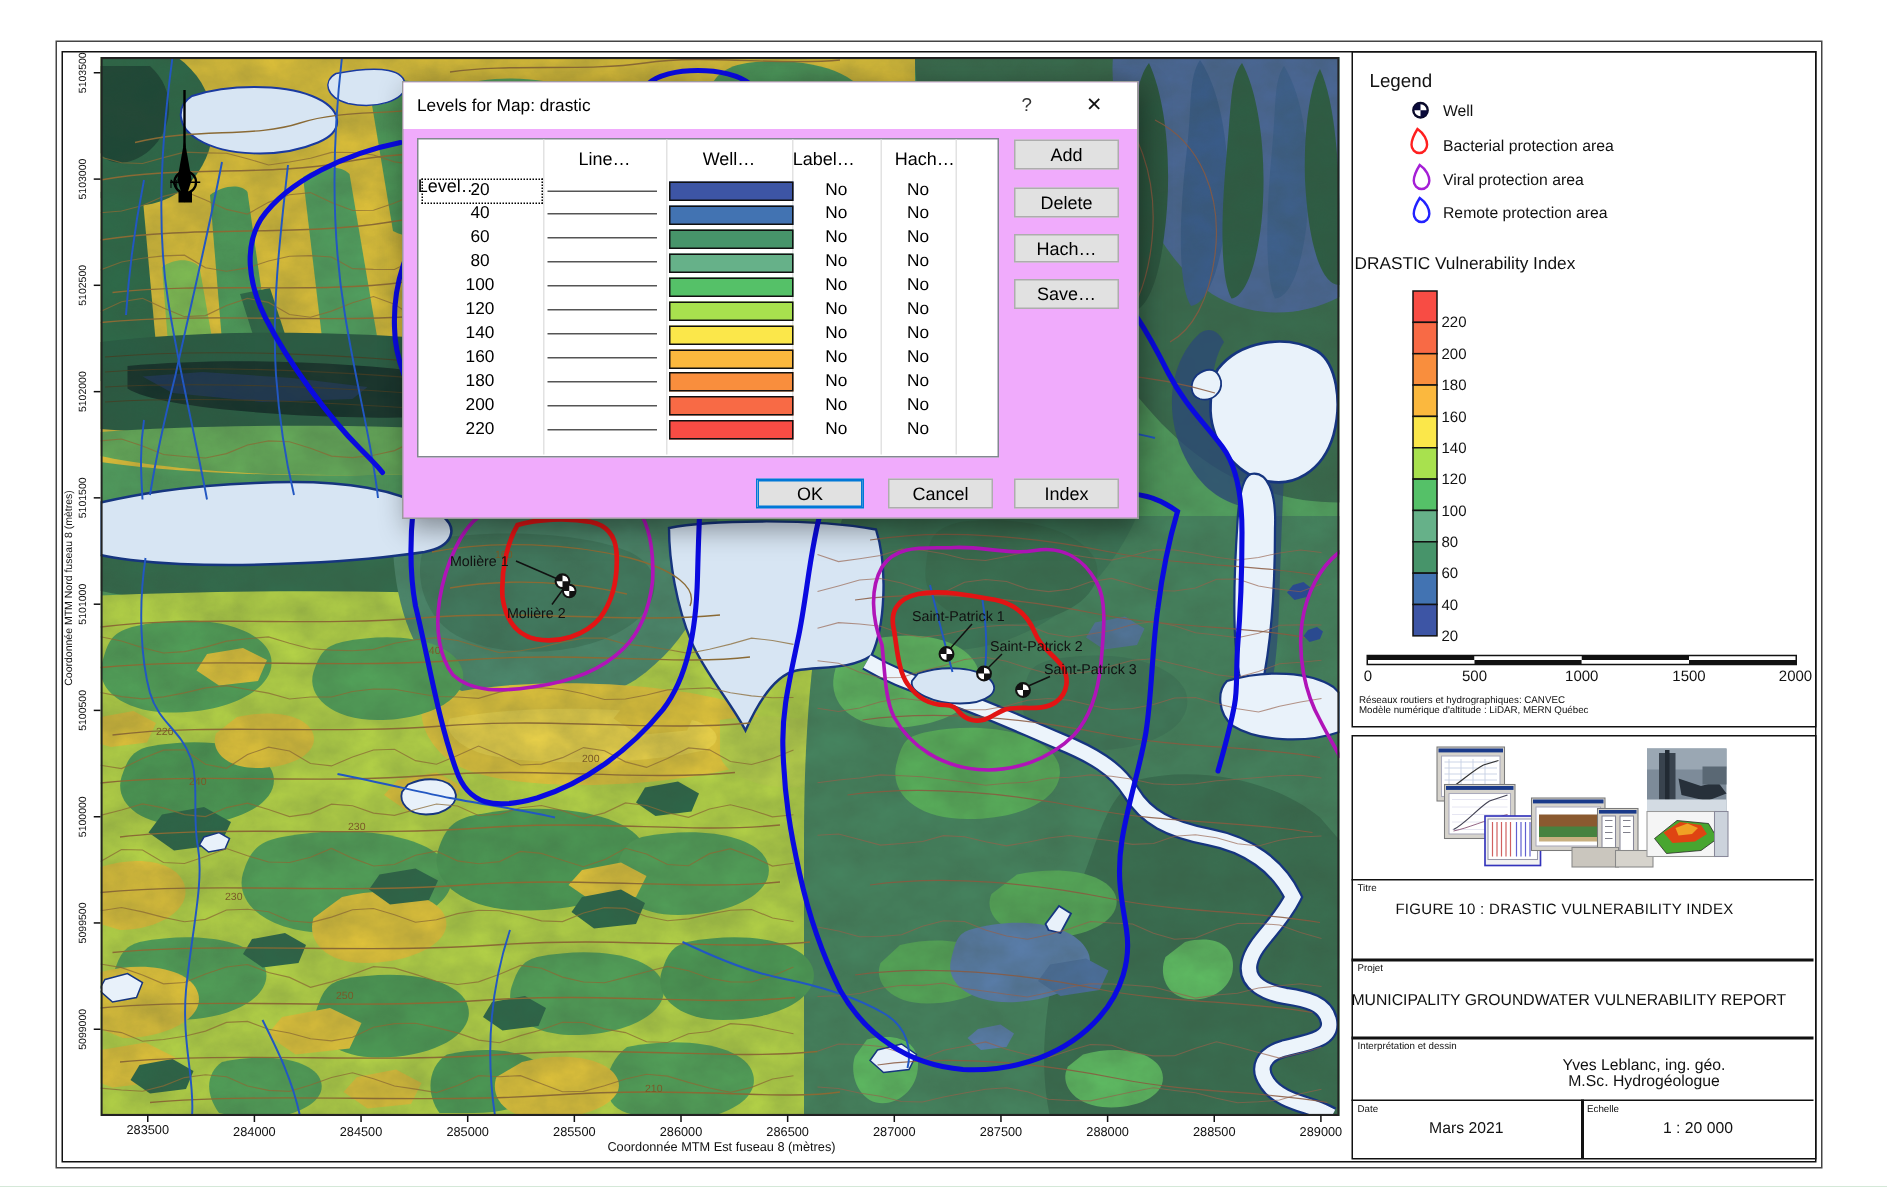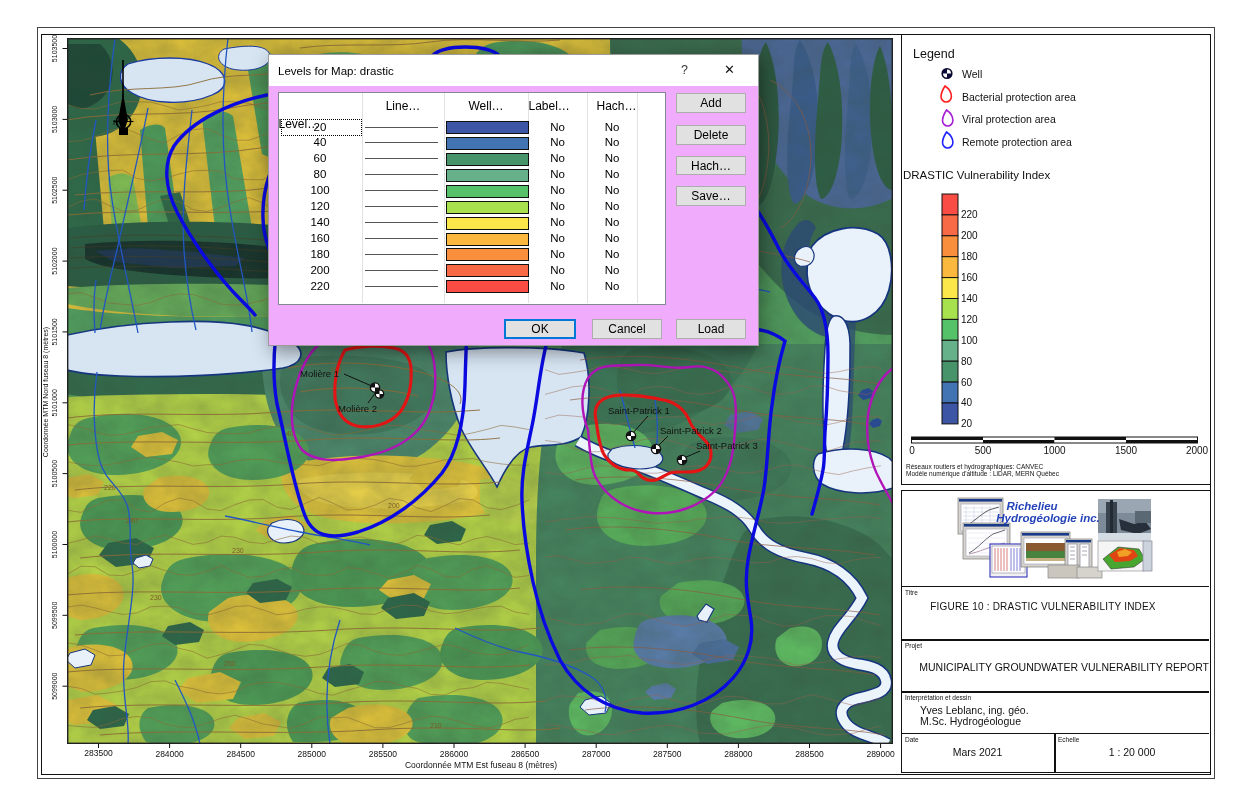--- a/index.html
+++ b/index.html
@@ -441,22 +441,22 @@
 <div class="hl" style="left:901px;top:639px;width:308px;height:1.6px"></div>
 <div class="hl" style="left:901px;top:691px;width:308px;height:1.6px"></div>
 <div class="hl" style="left:901px;top:732.5px;width:308px;height:1.6px"></div>
 <div class="vl" style="left:1054px;top:732.5px;width:1.6px;height:39px"></div>
 <div class="abs lab6" style="left:905px;top:588.5px">Titre</div>
 <div class="abs lab6" style="left:905px;top:642px">Projet</div>
 <div class="abs lab6" style="left:905px;top:694px">Interprétation et dessin</div>
 <div class="abs lab6" style="left:905px;top:735.5px">Date</div>
 <div class="abs lab6" style="left:1058px;top:735.5px">Echelle</div>
 <div class="abs" style="left:901px;top:601px;width:284px;text-align:center;font-size:10px;color:#111;letter-spacing:0.2px">FIGURE 10 : DRASTIC VULNERABILITY INDEX</div>
-<div class="abs" style="left:901px;top:661px;width:308px;text-align:right;font-size:10.5px;color:#111;white-space:nowrap">MUNICIPALITY GROUNDWATER VULNERABILITY REPORT</div>
-<div class="abs" style="left:920px;top:704.5px;width:308px;text-align:left;font-size:10.5px;color:#111;line-height:11px">Yves Leblanc, ing. géo.<br>M.Sc. Hydrogéologue</div>
+<div class="abs" style="left:901px;top:661px;width:308px;text-align:left;font-size:10.5px;color:#111;white-space:nowrap">MUNICIPALITY GROUNDWATER VULNERABILITY REPORT</div>
+<div class="abs" style="left:942px;top:704.5px;width:308px;text-align:center;font-size:10.5px;color:#111;line-height:11px">Yves Leblanc, ing. géo.<br>M.Sc. Hydrogéologue</div>
 <div class="abs" style="left:901px;top:746px;width:153px;text-align:center;font-size:10.5px;color:#111">Mars 2021</div>
 <div class="abs" style="left:1055px;top:746px;width:154px;text-align:center;font-size:10.5px;color:#111">1 : 20 000</div>
 
 <div class="abs" style="left:957px;top:497px;width:196px;height:86px">
 <svg width="196" height="86" xmlns="http://www.w3.org/2000/svg">
 <g stroke-width="0.7">
 
 <rect x="1" y="1" width="45" height="36" fill="#d6d3cc" stroke="#7a7a7a"></rect>
 <rect x="2" y="2" width="43" height="2.6" fill="#1a3a8a"></rect>
 <rect x="4" y="7" width="39" height="27" fill="#fff" stroke="#aab"></rect>
@@ -501,21 +501,20 @@
 <path d="M141,36 h53 v8 h-53 Z" fill="#d3dbe3"></path>
 
 <rect x="141" y="44" width="46" height="30" fill="#f5f5f5" stroke="#999"></rect>
 <path d="M146,62 l15,-12 21,2 6,10 -11,8 -23,2 Z" fill="#48a630" stroke="#222" stroke-width="0.5"></path>
 <path d="M152,58 l11,-7 14,2 4,6 -8,5 -15,1 Z" fill="#df4412"></path>
 <path d="M160,55 l8,-3 7,3 -4,4 -9,1 Z" fill="#f0a024"></path>
 <rect x="186" y="44" width="9" height="30" fill="#ccd3dc" stroke="#889"></rect>
 </g>
 </svg>
 </div>
-<div class="abs" style="left:947px;top:500px;width:200px;text-align:center;font-size:11.5px;font-weight:bold;font-style:italic;color:#2443b8;line-height:12px"><span style="margin-right:30px">Richelieu</span><br><span style="margin-left:2px">Hydrogéologie inc.</span></div>
 
 <div class="abs" style="left:268px;top:54px;width:489px;height:290px;background:#f0abfc;border:1px solid #9b9b9b;box-shadow:3px 6px 18px rgba(0,0,0,0.42)">
   <div class="abs" style="left:0;top:0;width:100%;height:31px;background:#fff"></div>
   <div class="abs" style="left:9px;top:10px;font-size:11.5px;color:#000">Levels for Map: drastic</div>
   <div class="abs" style="left:412px;top:8px;font-size:12.5px;color:#333">?</div>
   <div class="abs" style="left:455px;top:7px;font-size:13px;color:#111">✕</div>
 
   <div class="abs" style="left:8.5px;top:37px;width:386px;height:211px;background:#fff;border:1px solid #828790">
 
     <div class="abs" style="left:83px;top:0;width:1px;height:210px;background:#e2e2e2"></div>
@@ -588,15 +587,15 @@
     <div class="abs" style="left:309px;top:186.8px;width:49px;text-align:center;font-size:11.5px;color:#000">No</div>
   </div>
 
   <div class="abs btn" style="left:407px;top:38px">Add</div>
   <div class="abs btn" style="left:407px;top:70px">Delete</div>
   <div class="abs btn" style="left:407px;top:100.5px">Hach…</div>
   <div class="abs btn" style="left:407px;top:131px">Save…</div>
 
   <div class="abs btn" style="left:235px;top:264px;width:72px;border:1px solid #0078d7;box-shadow:inset 0 0 0 1px #0078d7">OK</div>
   <div class="abs btn" style="left:323px;top:264px">Cancel</div>
-  <div class="abs btn" style="left:407px;top:264px">Load</div>
+  <div class="abs btn" style="left:407px;top:264px">Index</div>
 </div>
 </div>
 
 </body></html>

